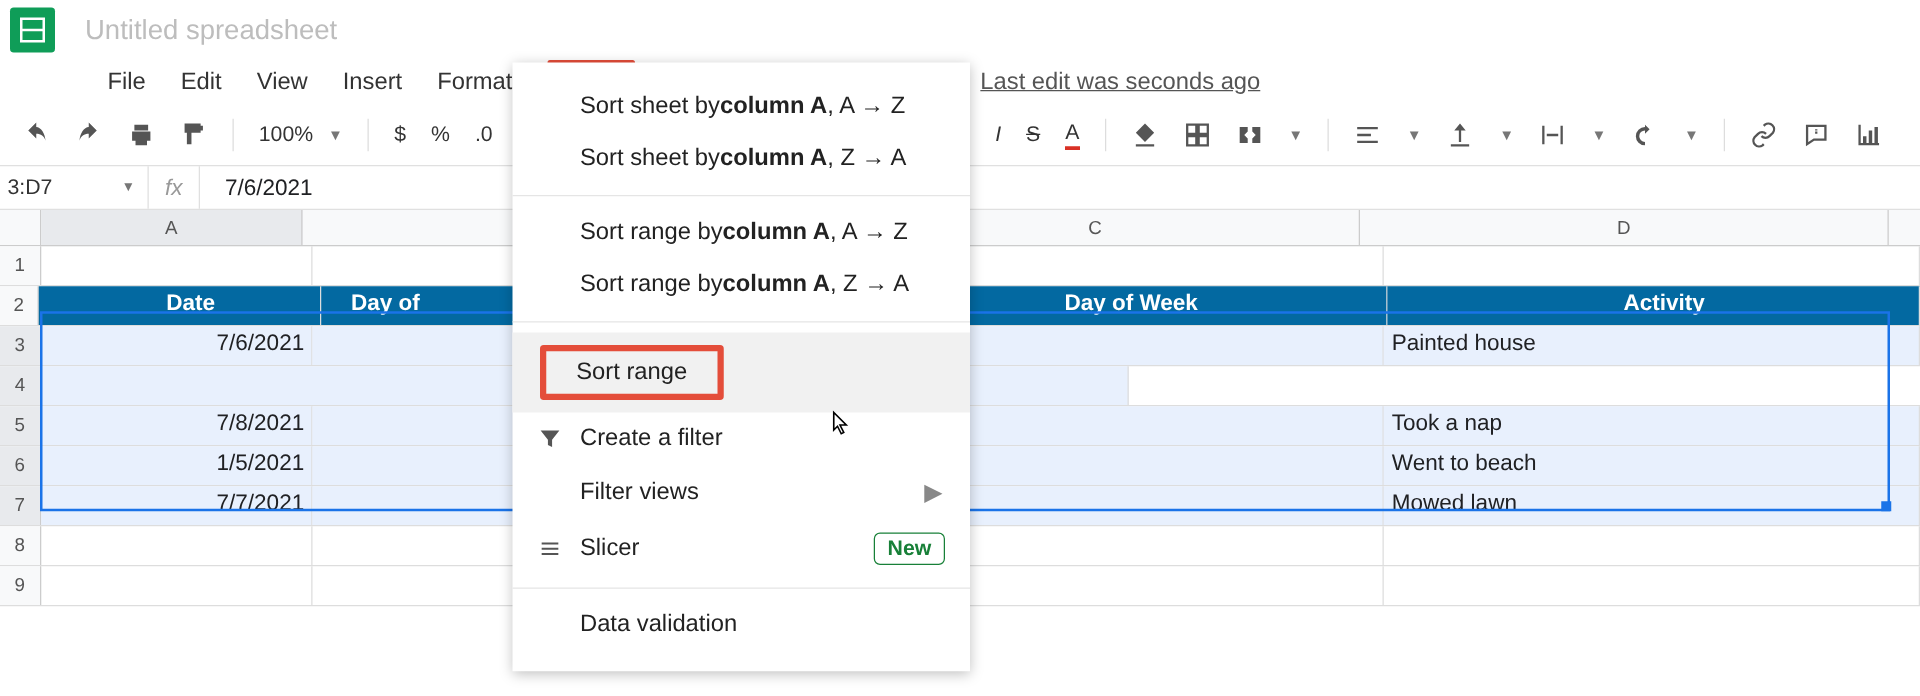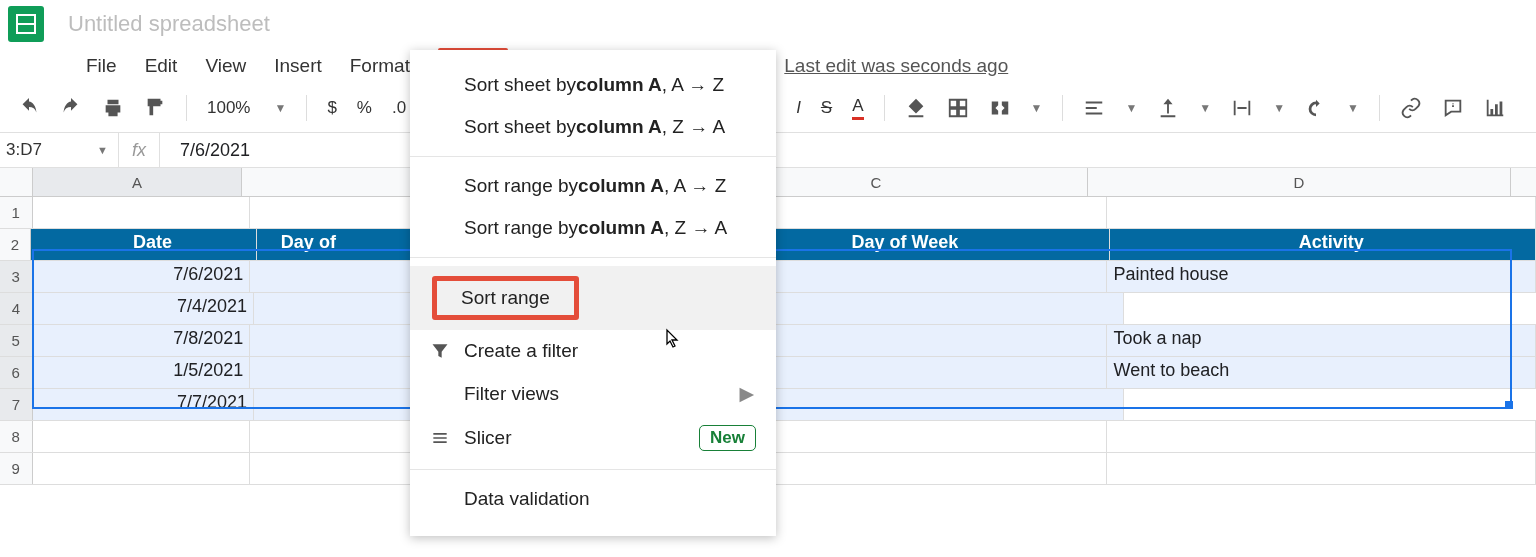--- a/index.html
+++ b/index.html
@@ -74,21 +74,21 @@
     padding-left:18px;
     gap:20px;
     border-bottom:1px solid #e0e0e0;
   }
   .tbicon {
     width:22px;height:22px;
     display:flex;align-items:center;justify-content:center;
     fill:#555;color:#555;
     cursor:pointer;
   }
-  .zoom { font-size:17px; color:#333; display:flex;align-items:center;gap:24px;}
+  .zoom { font-size:17px; color:#333; display:flex;align-items:center;gap:12px;}
   .sep { width:1px;height:26px;background:#ddd;}
   .fmtsym{font-size:17px;color:#333;}
   
   .fxrow {
     display:flex;
     align-items:center;
     height:34px;
     border-bottom:1px solid #e0e0e0;
   }
   .namebox{
@@ -333,21 +333,20 @@
 
 <div class="gridrow">
   <div class="rowhead sel">3</div>
   <div class="cell cA selcell">7/6/2021</div>
   <div class="cell cB selcell"></div>
   <div class="cell cC selcell"></div>
   <div class="cell cD selcell">Painted house</div>
 </div>
 <div class="gridrow">
   <div class="rowhead sel">4</div>
-  <div class="cell cA selcell">7/4/2021</div>
   <div class="cell cB selcell"></div>
   <div class="cell cC selcell"></div>
 </div>
 <div class="gridrow">
   <div class="rowhead sel">5</div>
   <div class="cell cA selcell">7/8/2021</div>
   <div class="cell cB selcell"></div>
   <div class="cell cC selcell"></div>
   <div class="cell cD selcell">Took a nap</div>
 </div>
@@ -356,20 +355,21 @@
   <div class="cell cA selcell">1/5/2021</div>
   <div class="cell cB selcell"></div>
   <div class="cell cC selcell"></div>
   <div class="cell cD selcell">Went to beach</div>
 </div>
 <div class="gridrow">
   <div class="rowhead sel">7</div>
   <div class="cell cA selcell">7/7/2021</div>
   <div class="cell cB selcell"></div>
   <div class="cell cC selcell"></div>
+  <div class="cell cD selcell">Mowed lawn</div>
 </div>
 
 <div class="gridrow">
   <div class="rowhead">8</div>
   <div class="cell cA"></div>
   <div class="cell cB"></div>
   <div class="cell cC"></div>
   <div class="cell cD"></div>
 </div>
 <div class="gridrow">

